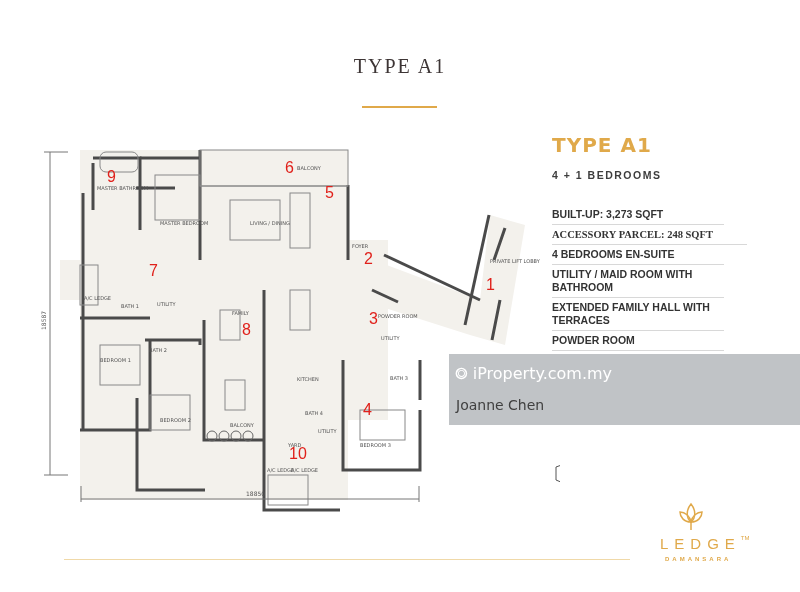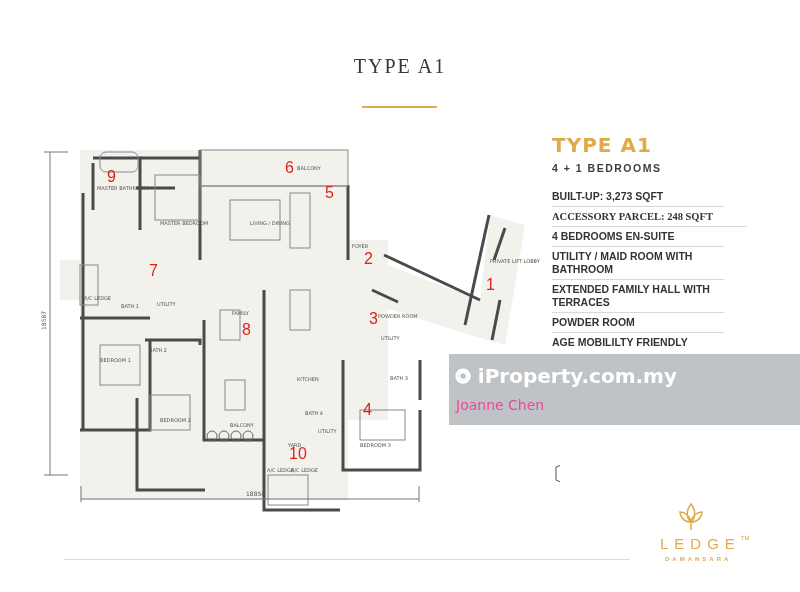--- a/index.html
+++ b/index.html
@@ -2,28 +2,28 @@
 <html><head>
 <meta charset="utf-8">
 <style>
   html,body{margin:0;padding:0;background:#ffffff;}
   body{width:800px;height:592px;position:relative;overflow:hidden;font-family:"Liberation Sans",sans-serif;}
   .page-title{position:absolute;left:0;top:55px;width:800px;text-align:center;font-family:"Liberation Serif","DejaVu Serif",serif;font-size:20px;letter-spacing:2px;color:#3d3535;}
   .title-rule{position:absolute;left:362px;top:106px;width:75px;height:2px;background:#e0a94a;}
   .plan{position:absolute;left:0;top:0;width:560px;height:560px;}
   .specs{position:absolute;left:552px;top:133px;width:220px;}
   .spec-title{font-size:20px;font-weight:bold;color:#e0a94a;letter-spacing:1px;margin:0;font-family:"DejaVu Sans",sans-serif;}
-  .spec-sub{font-size:10.5px;font-weight:bold;color:#3d3d3d;letter-spacing:1.5px;margin-top:5px;}
-  .spec-list{margin-top:13px;}
+  .spec-sub{font-size:10.5px;font-weight:bold;color:#3d3d3d;letter-spacing:1.5px;margin-top:12px;}
+  .spec-list{margin-top:24px;}
   .spec-item{font-size:10.5px;font-weight:bold;color:#333;padding:3px 0 3px 0;border-bottom:1px solid #d8d8d8;line-height:13px;width:172px;}
   .spec-item.wide{width:195px;font-family:Liberation Serif, serif;}
   .spec-item.last{border-bottom:none;}
   .watermark{position:absolute;left:449px;top:354px;width:351px;height:71px;background:rgba(168,172,176,0.72);}
-  .wm-brand{position:absolute;left:455px;top:364px;font-size:20px;font-weight:bold;color:#ffffff;font-family:"DejaVu Sans",sans-serif;}
-  .wm-name{position:absolute;left:456px;top:397px;font-size:14px;color:#ec4899;font-family:"DejaVu Sans",sans-serif;}
+  .wm-brand{position:absolute;left:455px;top:364px;font-size:16px;font-weight:normal;color:#ffffff;font-family:"DejaVu Sans",sans-serif;}
+  .wm-name{position:absolute;left:456px;top:397px;font-size:14px;color:#404040;font-family:"DejaVu Sans",sans-serif;}
   .bottom-rule{position:absolute;left:64px;top:559px;width:566px;height:1px;background:#f0d9a8;}
   .logo-icon{position:absolute;left:676px;top:500px;width:30px;height:34px;}
   .logo-text{position:absolute;left:660px;top:535px;font-size:15px;letter-spacing:6px;color:#e0a94a;}
   .logo-tm{font-size:6px;letter-spacing:0;vertical-align:top;}
   .logo-sub{position:absolute;left:665px;top:556px;font-size:6px;letter-spacing:3px;color:#e0a94a;font-weight:bold;}
   .room-label{font-family:"DejaVu Sans",sans-serif;font-size:5px;fill:#555;}
   .num{font-family:"Liberation Sans",sans-serif;font-size:16px;fill:#e0211b;}
   .dim{font-family:"DejaVu Sans",sans-serif;font-size:6px;fill:#555;}
 </style>
 </head>
@@ -144,21 +144,20 @@
 <div class="specs">
   <div class="spec-title">TYPE A1</div>
   <div class="spec-sub">4 + 1 BEDROOMS</div>
   <div class="spec-list">
     <div class="spec-item">BUILT-UP: 3,273 SQFT</div>
     <div class="spec-item wide">ACCESSORY PARCEL: 248  SQFT</div>
     <div class="spec-item">4 BEDROOMS EN-SUITE</div>
     <div class="spec-item">UTILITY / MAID ROOM WITH BATHROOM</div>
     <div class="spec-item">EXTENDED FAMILY HALL WITH TERRACES</div>
     <div class="spec-item">POWDER ROOM</div>
-    <div class="spec-item last">AGE MOBILILTY  FRIENDLY</div>
   </div>
 </div>
 
 <div class="watermark"></div>
 <div class="wm-brand">
   <span>⭗ </span><span>iProperty.com.my</span>
 </div>
 <div class="wm-name">Joanne Chen</div>
 
 <div class="bottom-rule"></div>

